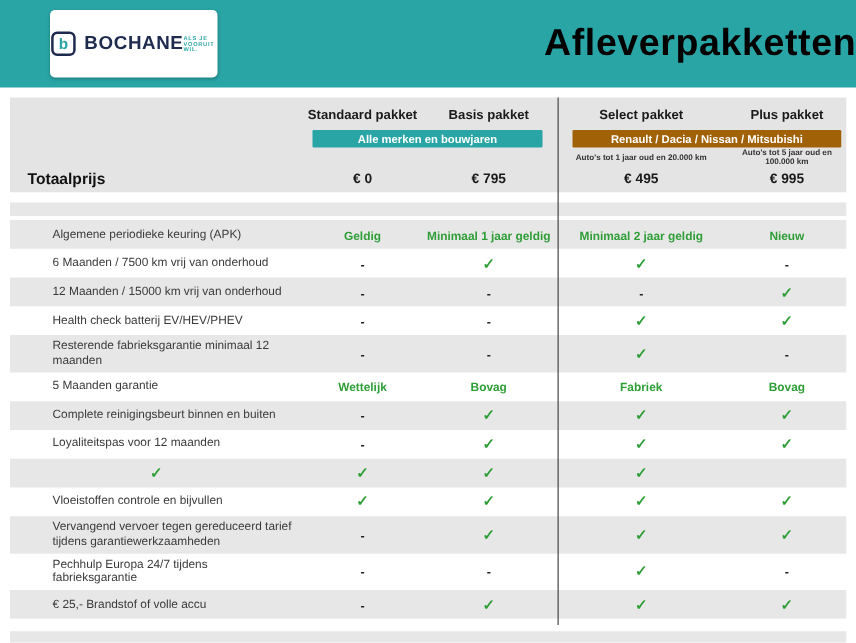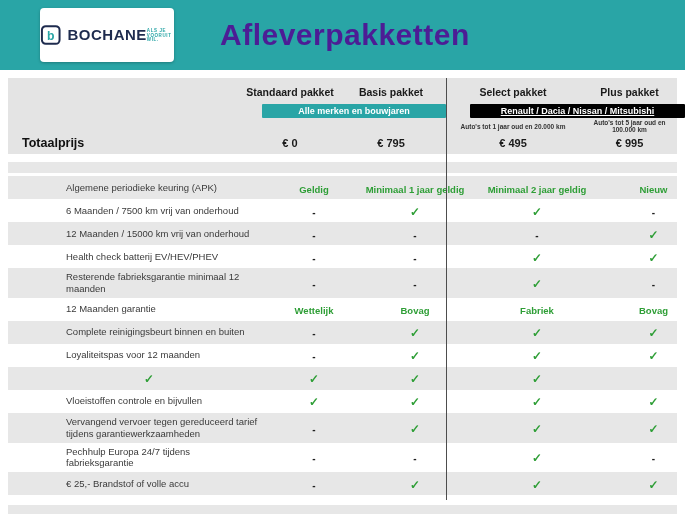--- a/index.html
+++ b/index.html
@@ -25,52 +25,52 @@
     box-shadow:0 1px 3px rgba(0,0,0,.25);
     display:flex; align-items:center; justify-content:center;
     gap:6px;
     flex:0 0 auto;
   }
   .logo-mark { width:28px; height:28px; display:block; }
   .logo-text { display:flex; flex-direction:row; line-height:1; }
   .brand-name { font-size:15px; font-weight:700; color:#1e2b4e; letter-spacing:.5px; }
   .brand-tagline { font-size:4.5px; color:#29a5a6; letter-spacing:.6px; margin-top:2px; font-weight:700; }
   .page-title {
-    flex:1; text-align:left;
+    flex:1; text-align:right;
     margin-left:46px; margin-right:0;
-    color:#4c1d95; font-size:30px; font-weight:700;
+    color:#000000; font-size:30px; font-weight:700;
     letter-spacing:.5px;
   }
   
   .table-wrap { position:relative; margin:8px 8px 0 8px; height:430px; }
   .group-divider {
     position:absolute; left:438px; top:0; height:422px; width:1px;
     background:#4d4d4d; z-index:5;
   }
   .g { display:grid; grid-template-columns:234px 96px 106px 138px 95px; align-items:center; }
   .g > .c { text-align:center; }
   .head-block { background:#e4e4e4; }
   .col-headers { height:24px; padding-top:4px; }
   .col-h { font-size:10.5px; font-weight:700; color:#1a1a1a; }
-  .badges-row { display:grid; grid-template-columns:234px 202px 233px; height:17px; align-items:center;padding-left:12px; }
+  .badges-row { display:grid; grid-template-columns:234px 202px 233px; height:17px; align-items:center; }
   .badge {
     color:#ffffff; font-size:9px; font-weight:700;
     text-align:center; padding:2px 0; border-radius:1px;
   }
   .badge.teal { background:#29a5a6; margin:0 10px 0 8px; }
-  .badge.gray { background:#000000; margin:0 4px 0 14px;text-decoration:underline; }
+  .badge.gray { background:#a16207; margin:0 4px 0 14px; }
   .notes-row { height:12px; }
   .note { font-size:6.5px; font-weight:700; color:#333333; }
   .total-row { height:23px; }
   .total-label { font-size:12.5px; font-weight:700; color:#111111; padding-left:14px; }
   .total-val { font-size:11px; font-weight:700; color:#1a1a1a; }
   .spacer-white { height:8px; background:#ffffff; }
   .spacer-gray { height:11px; background:#e7e7e7; }
   .spacer-thin { height:3px; background:#ffffff; }
-  .rows .row { min-height:23px;padding-left:24px; }
+  .rows .row { min-height:23px; }
   .rows .row:nth-child(odd) { background:#e7e7e7; }
   .row-label {
     font-size:9.5px; color:#3a3a3a;
     padding:3px 8px 3px 34px; line-height:1.25; text-align:left;
   }
   .check { color:#2e9e36; font-size:12px; font-weight:600; }
   .dash  { color:#1f1f1f; font-size:10px; font-weight:700; }
   .text-val { color:#2e9e36; font-size:9.5px; font-weight:700; }
   .bottom-gap { height:10px; background:#ffffff; }
   .bottom-strip { height:12px; background:#e7e7e7; }
@@ -168,21 +168,21 @@
 
   <div class="g row">
     <div class="row-label">Resterende fabrieksgarantie minimaal 12 maanden</div>
     <div class="c cell"><span class="dash">-</span></div>
     <div class="c cell"><span class="dash">-</span></div>
     <div class="c cell"><span class="check">✓</span></div>
     <div class="c cell"><span class="dash">-</span></div>
   </div>
 
   <div class="g row">
-    <div class="row-label">12 Maanden garantie</div>
+    <div class="row-label">5 Maanden garantie</div>
     <div class="c cell"><span class="text-val">Wettelijk</span></div>
     <div class="c cell"><span class="text-val">Bovag</span></div>
     <div class="c cell"><span class="text-val">Fabriek</span></div>
     <div class="c cell"><span class="text-val">Bovag</span></div>
   </div>
 
   <div class="g row">
     <div class="row-label">Complete reinigingsbeurt binnen en buiten</div>
     <div class="c cell"><span class="dash">-</span></div>
     <div class="c cell"><span class="check">✓</span></div>

